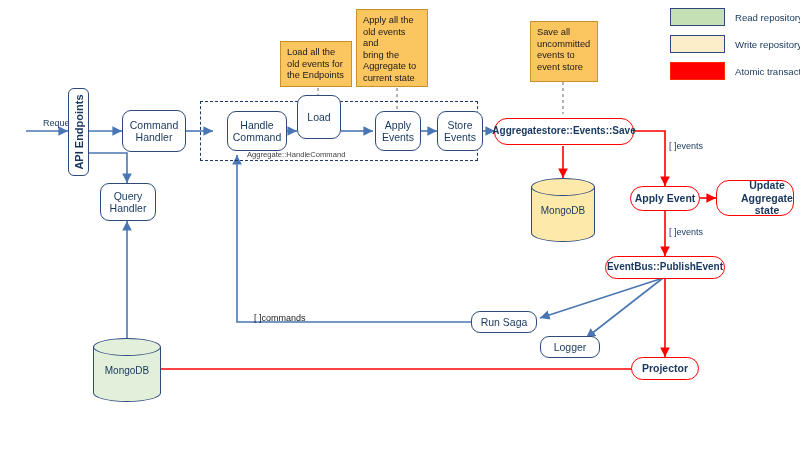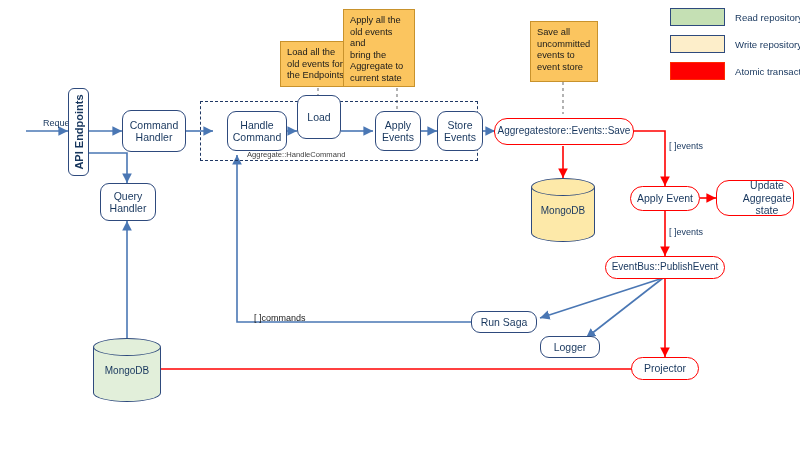--- a/index.html
+++ b/index.html
@@ -19,21 +19,21 @@
     text-align:center;
     background:#ffffff;
     border:1.3px solid #2e4a7d;
     border-radius:9px;
     color:#17365d;
     font-size:10.5px;
     line-height:12.5px;
     white-space:pre-line;
   }
   .node.red{border-color:#ff0000;color:#17365d;}
-  .node.flat{border-radius:13px;}
+  .node.flat{border-radius:13px;font-weight:bold;}
 
   
   .vbox{
     position:absolute;box-sizing:border-box;
     border:1.3px solid #2e4a7d;border-radius:6px;background:#fff;
   }
   .vbox span{
     display:block;
     transform:rotate(-90deg);
     transform-origin:center center;
@@ -233,21 +233,21 @@
     <div class="top"></div>
     <div class="body"></div>
     <div class="bot"></div>
     <div class="lbl">MongoDB</div>
   </div>
 
   <div class="callout" style="left:280px;top:41px;width:72px;height:46px;">Load all the
 old events for
 the Endpoints</div>
 
-  <div class="callout" style="left:343px;top:9px;width:72px;height:78px;">Apply all the
+  <div class="callout" style="left:356px;top:9px;width:72px;height:78px;">Apply all the
 old events and
 bring the
 Aggregate to
 current state</div>
 
   <div class="callout" style="left:530px;top:21px;width:68px;height:61px;">Save all
 uncommitted
 events to
 event store</div>
 

